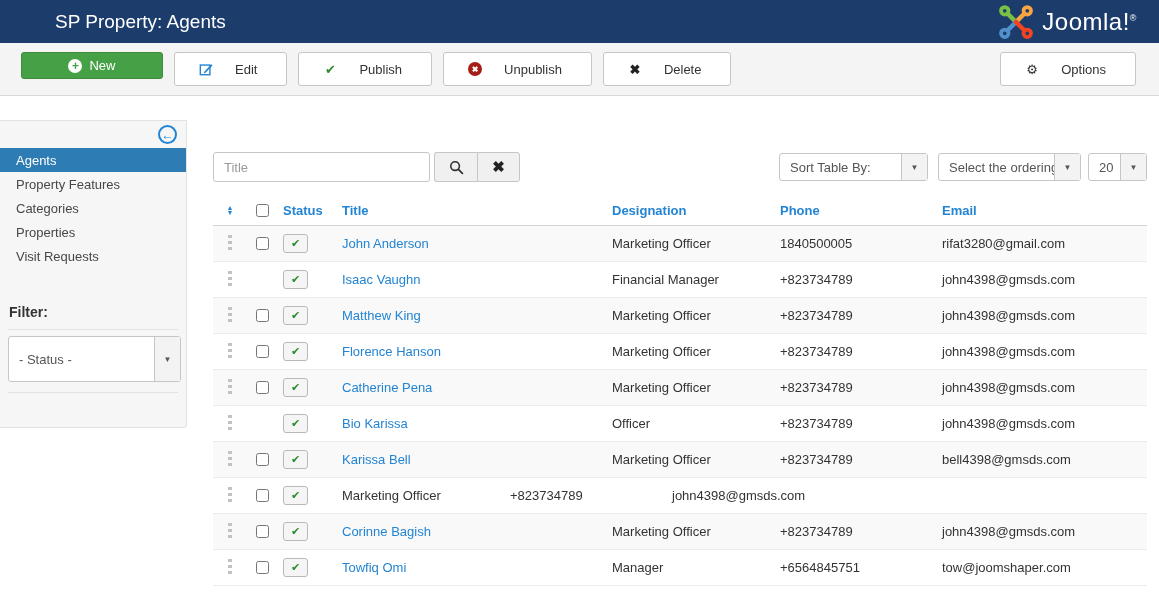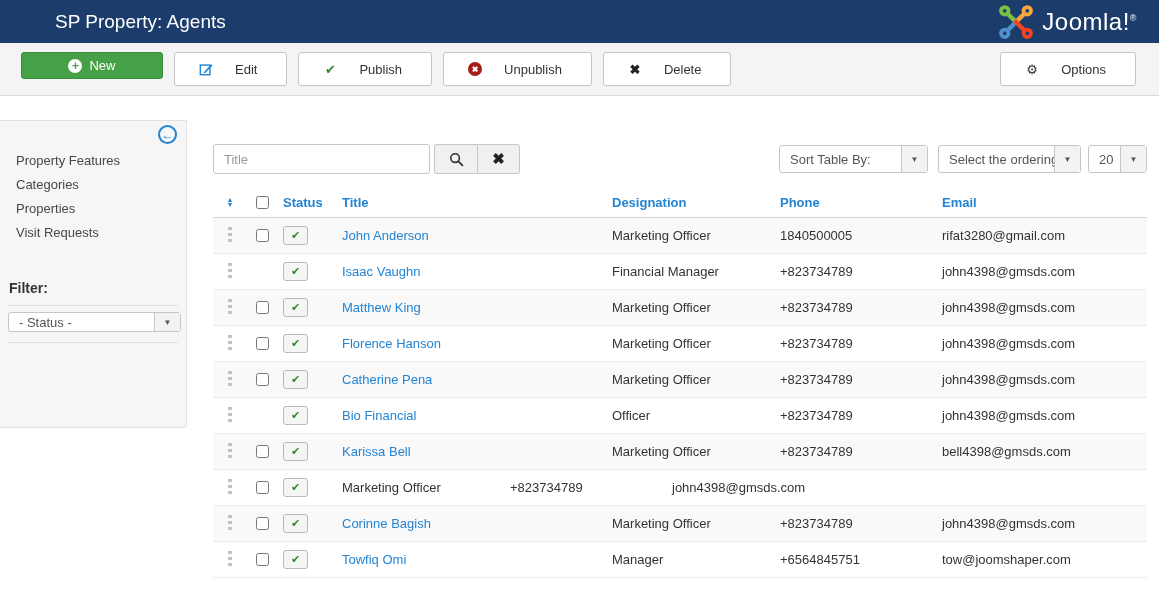--- a/index.html
+++ b/index.html
@@ -73,34 +73,34 @@
   }
   .side-menu { list-style:none; }
   .side-menu li {
     height:24px; display:flex; align-items:center; padding-left:16px;
     color:#474747; cursor:pointer; font-size:13px;
   }
   .side-menu li.active { background:#2d7cb4; color:#fff; }
   .filter-label { margin:36px 0 0 9px; font-weight:bold; font-size:14px; color:#333; }
   .side-hr { border:none; border-top:1px solid #e2e2e2; margin:9px 8px 0 8px; }
   .status-select {
-    margin:6px 0 0 8px; width:173px; height:20px; background:#fff;
+    margin:6px 0 0 8px; width:173px; height:46px; background:#fff;
     border:1px solid #c6c6c6; border-radius:3px; display:flex; cursor:pointer;
   }
   .status-select .sel-text {
     flex:1; display:flex; align-items:center; padding-left:10px; color:#555;
     white-space:nowrap; overflow:hidden;
   }
   .caret-cell {
     width:26px; border-left:1px solid #c6c6c6; background:#f3f3f3;
     display:flex; align-items:center; justify-content:center; color:#555; font-size:10px;
   }
 
   
-  .main { position:absolute; left:213px; top:144px; width:934px; }
+  .main { position:absolute; left:213px; top:152px; width:934px; }
   .filters-row { display:flex; align-items:center; height:30px; }
   .search-input {
     width:217px; height:30px; border:1px solid #c6c6c6; border-radius:3px;
     padding:0 10px; font-size:13px; color:#333; outline:none;
     font-family:"Liberation Sans", sans-serif;
   }
   .search-input::placeholder { color:#9a9a9a; }
   .search-group { display:flex; margin-left:4px; height:30px; }
   .sg-btn {
     width:43px; background:#f0f0f0; border:1px solid #c6c6c6;
@@ -207,20 +207,23 @@
     <span class="ic gear-ic">⚙</span>
     <span class="lbl">Options</span>
   </button>
 </div>
 
 <aside class="sidebar">
   <div class="collapse-row">
     <button class="collapse-btn">←</button>
   </div>
   <ul class="side-menu">
+      <li class="active">
+        <span>Agents</span>
+      </li>
       <li>
         <span>Property Features</span>
       </li>
       <li>
         <span>Categories</span>
       </li>
       <li>
         <span>Properties</span>
       </li>
       <li>
@@ -386,21 +389,21 @@
     </div>
     <div class="c-check">
       <input type="checkbox" class="row-checkbox" style="visibility: hidden;">
     </div>
     <div class="c-status">
       <button class="status-btn">
         <span class="status-check">✔</span>
       </button>
     </div>
     <div class="c-title">
-      <a class="row-link" href="#">Bio Financial</a>
+      <a class="row-link" href="#">Bio Karissa</a>
     </div>
     <div class="c-desig cell-text">Officer</div>
     <div class="c-phone cell-text">+823734789</div>
     <div class="c-email cell-text">john4398@gmsds.com</div>
   </div>
         <div class="t-row odd">
     <div class="c-handle">
       <span class="drag-handle"></span>
     </div>
     <div class="c-check">

